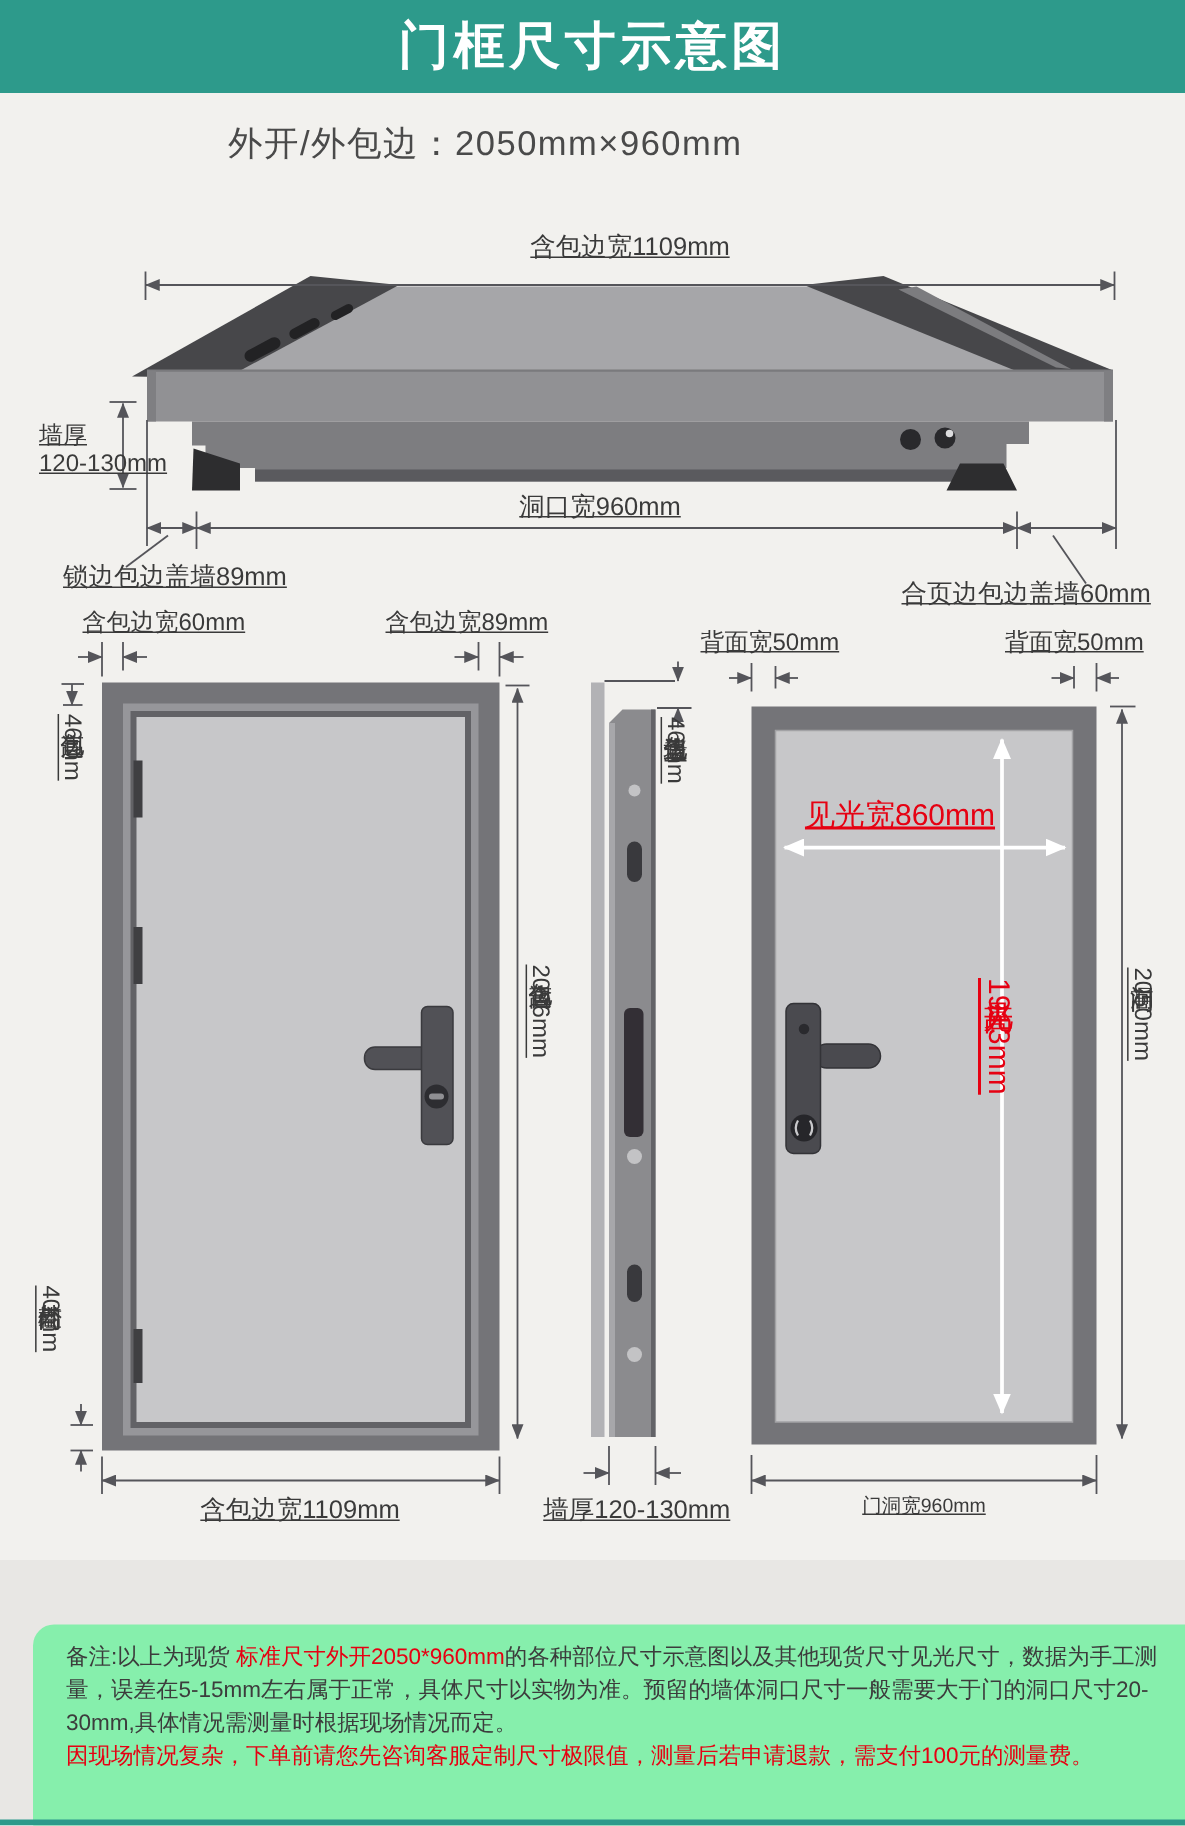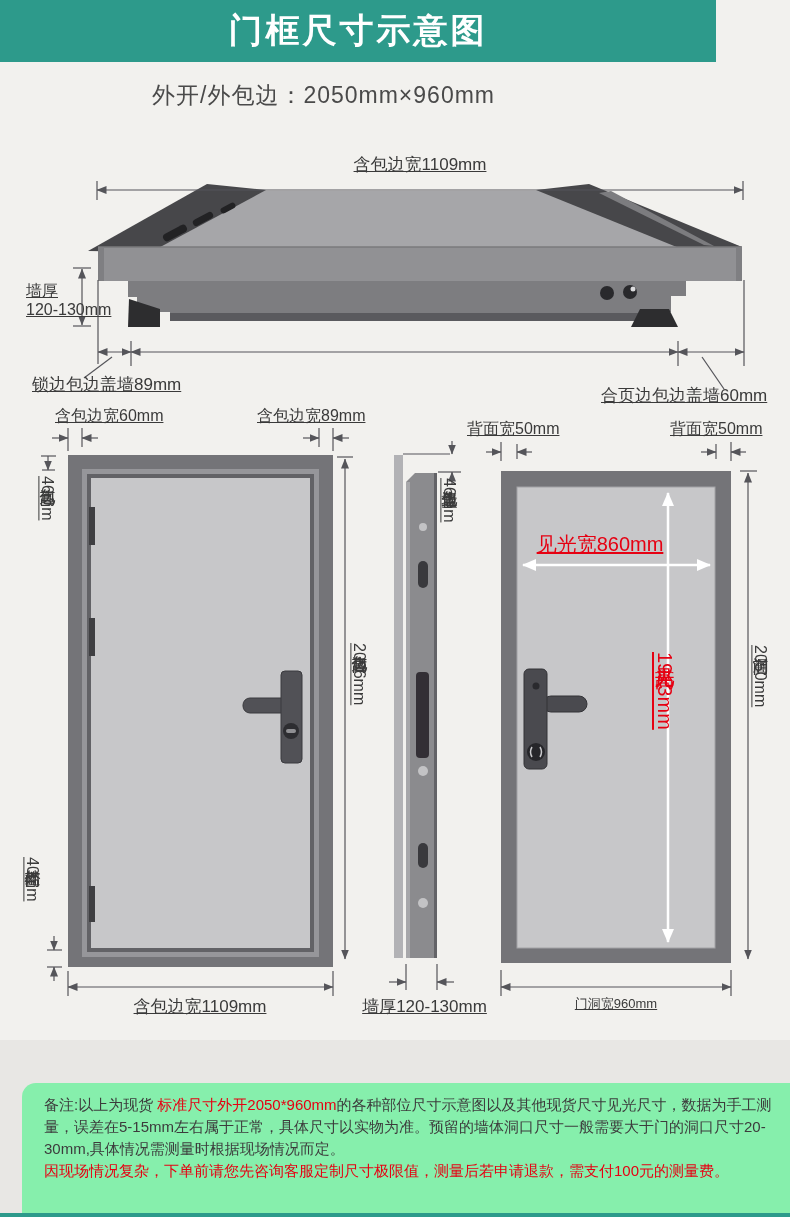--- a/index.html
+++ b/index.html
@@ -2,21 +2,21 @@
 <html><head>
 <meta charset="utf-8">
 <style>
   html,body{margin:0;padding:0;}
   .page{
     position:relative;width:790px;height:1217px;overflow:hidden;
     background:#f2f1ee;font-family:"Liberation Sans","DejaVu Sans",sans-serif;
     color:#3a3a3a;
   }
   .header{
-    position:absolute;left:0;top:0;width:716px;height:62px;background:#2d9a8b;
+    position:absolute;left:0;top:0;width:790px;height:62px;background:#2d9a8b;
     display:flex;align-items:center;justify-content:center;
   }
   .header .title{color:#ffffff;font-size:34px;font-weight:bold;letter-spacing:3px;}
   .subtitle{
     position:absolute;left:0;top:80px;width:647px;text-align:center;
     font-size:23px;color:#4a4a4a;letter-spacing:1px;
   }
   svg.overlay{position:absolute;left:0;top:0;z-index:1;}
   .dim{
     position:absolute;z-index:2;font-size:16px;color:#3a3a3a;
@@ -190,21 +190,22 @@
       <line class="gline" x1="748" y1="473" x2="748" y2="959" marker-start="url(#as)" marker-end="url(#ae)"></line>
       <line class="gline" x1="501" y1="970" x2="501" y2="996"></line>
       <line class="gline" x1="731" y1="970" x2="731" y2="996"></line>
       <line class="gline" x1="501" y1="987" x2="731" y2="987" marker-start="url(#as)" marker-end="url(#ae)"></line>
     </g>
   </svg>
 
   <div class="dim center" style="left:320px;top:155px;width:200px;font-size:17px">含包边宽1109mm</div>
   <div class="dim" style="left:26px;top:282px">墙厚</div>
   <div class="dim" style="left:26px;top:301px">120-130mm</div>
-  <div class="dim" style="left:32px;top:375px;font-size:17px">锁边包边盖墙89mm</div>
+  <div class="dim center" style="left:300px;top:328px;width:200px;font-size:17px">洞口宽960mm</div>
+  <div class="dim" style="left:42px;top:375px;font-size:17px">锁边包边盖墙89mm</div>
   <div class="dim" style="left:601px;top:386px;font-size:17px">合页边包边盖墙60mm</div>
 
   <div class="dim" style="left:55px;top:407px">含包边宽60mm</div>
   <div class="dim" style="left:257px;top:407px">含包边宽89mm</div>
   <div class="dim vert" style="left:38px;top:476px">包边高46mm</div>
   <div class="dim vert" style="left:350px;top:643px">含包边高2096mm</div>
   <div class="dim vert" style="left:23px;top:857px">外门槛高40mm</div>
   <div class="dim center" style="left:100px;top:997px;width:200px;font-size:17px">含包边宽1109mm</div>
 
   <div class="dim vert" style="left:440px;top:478px">上包边盖墙46mm</div>

